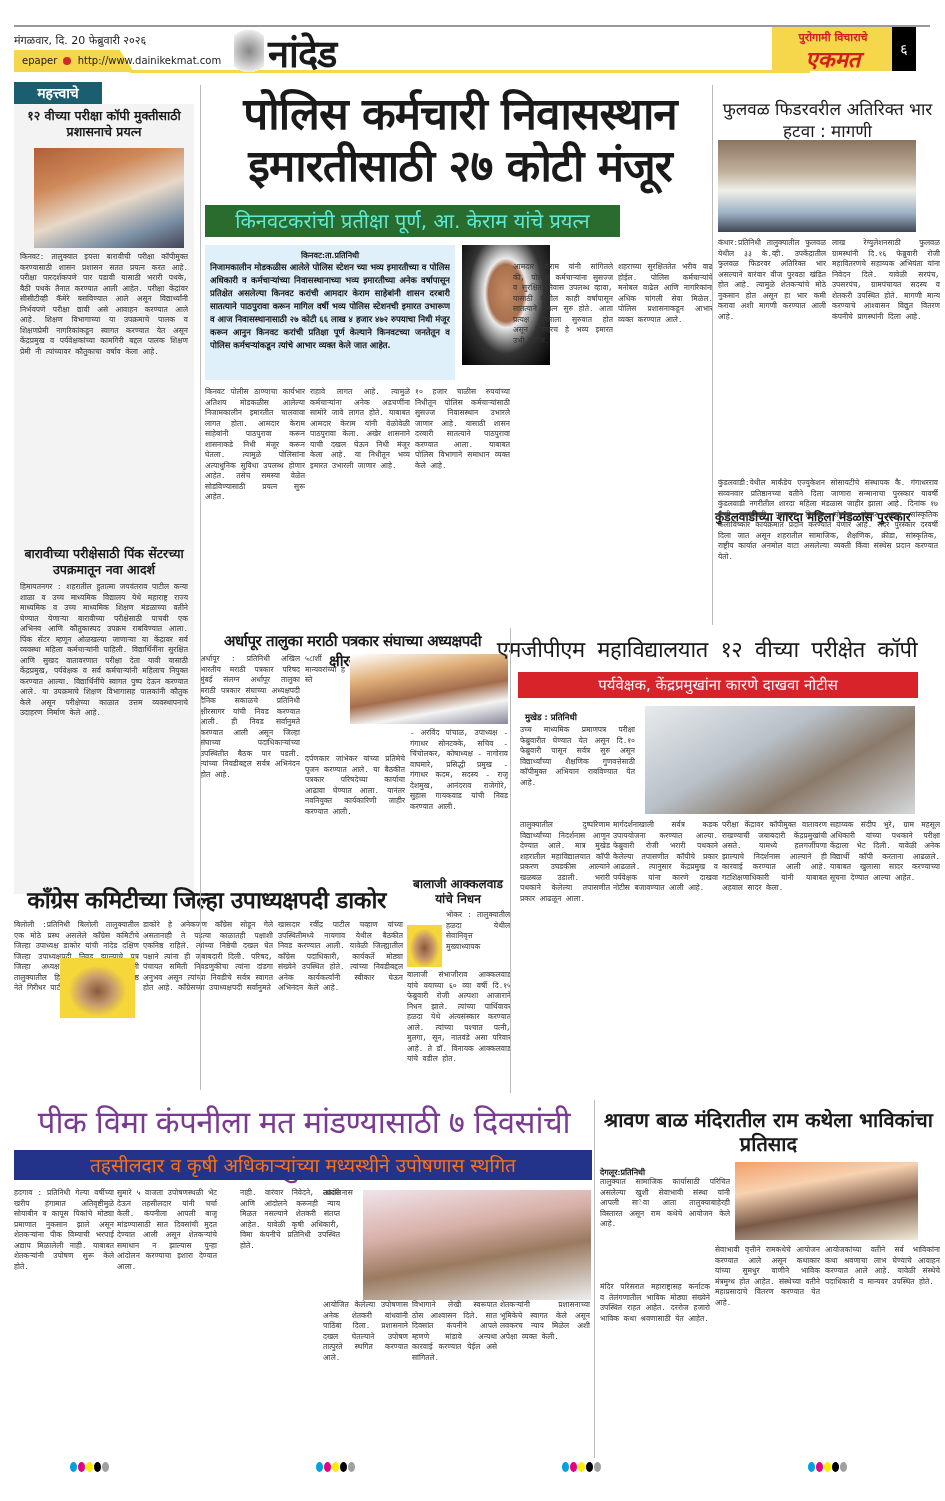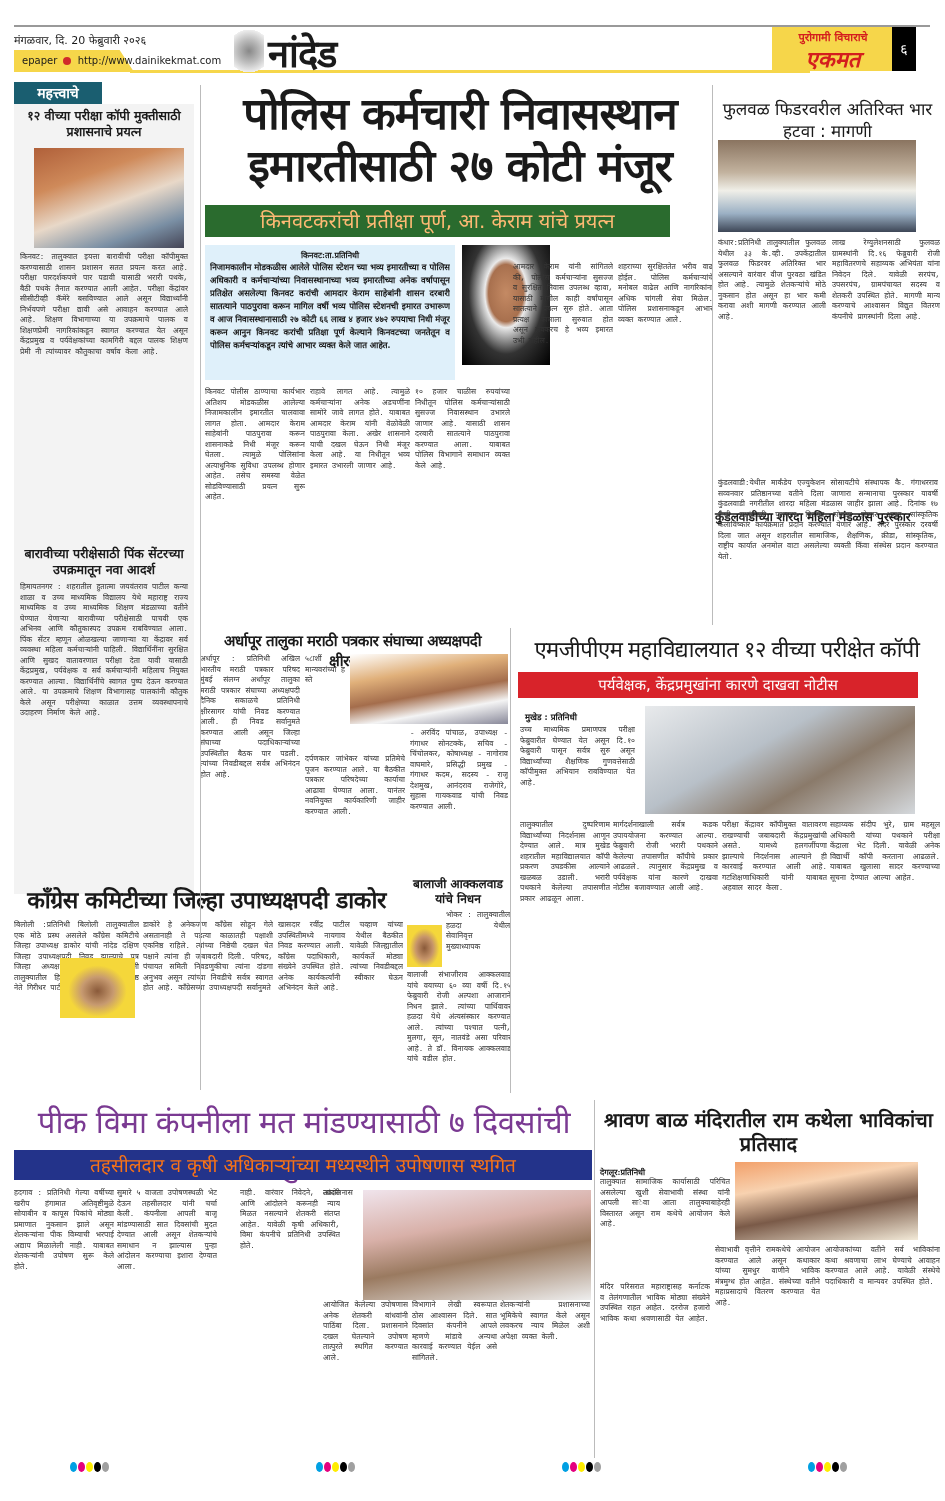--- a/index.html
+++ b/index.html
@@ -27,21 +27,21 @@
   .left-h1 { left: 20px; top: 108px; width: 168px; text-align: center; font-size: 12.5px; font-weight: bold; line-height: 16px; font-family: "DejaVu Sans", sans-serif; }
   .photo { background: linear-gradient(160deg, #b0603a 0%, #cf8a5a 30%, #e8d8c8 55%, #7a8fa4 80%, #445 100%); }
   .left-photo { left: 34px; top: 148px; width: 150px; height: 100px; }
   .col-text { font-size: 7.5px; line-height: 10.5px; text-align: justify; color: #333; overflow: hidden; font-family: Liberation Mono, monospace; }
   .left-text1 { left: 20px; top: 252px; width: 168px; height: 290px; }
   .left-h2 { left: 20px; top: 546px; width: 168px; text-align: center; font-size: 12.5px; font-weight: bold; line-height: 16px; font-family: "DejaVu Sans", sans-serif; }
   .left-text2 { left: 20px; top: 582px; width: 168px; height: 305px; }
 
   
   .lead-h { left: 205px; top: 88px; width: 510px; text-align: center; font-size: 44px; line-height: 52px; font-weight: bold; font-family: "DejaVu Sans", sans-serif; letter-spacing: -1px; }
-  .lead-sub { left: 205px; top: 205px; width: 465px; height: 32px; background: #2a6b2e; color: #fdba74; text-align: center; font-size: 20px; line-height: 32px; font-family: "DejaVu Sans", sans-serif; }
+  .lead-sub { left: 205px; top: 205px; width: 415px; height: 32px; background: #2a6b2e; color: #5eead4; text-align: center; font-size: 20px; line-height: 32px; font-family: "DejaVu Sans", sans-serif; }
   .lead-box { left: 205px; top: 245px; width: 250px; height: 135px; background: #dff0fa; }
   .lead-box-dl { left: 210px; top: 249px; width: 240px; text-align:center; font-size: 8px; font-weight: bold; }
   .lead-box-text { left: 210px; top: 261px; width: 240px; height: 118px; font-size: 8.4px; line-height: 13px; font-weight: bold; text-align: justify; overflow:hidden; }
   .lead-photo { left: 462px; top: 245px; width: 88px; height: 120px; background: radial-gradient(ellipse at 50% 40%, #c48a64 0, #a8704e 28%, #eaeaea 34%, #333 60%, #000 100%); }
   .lead-col-a { left: 205px; top: 387px; width: 100px; height: 228px; }
   .lead-col-b { left: 310px; top: 387px; width: 100px; height: 228px; }
   .lead-col-c { left: 415px; top: 387px; width: 95px; height: 228px; }
   .lead-col-d { left: 513px; top: 262px; width: 100px; height: 355px; }
   .lead-col-e { left: 618px; top: 262px; width: 95px; height: 355px; }
 
@@ -55,21 +55,21 @@
 
   
   .ard-h { left: 200px; top: 630px; width: 305px; text-align: center; font-size: 15px; font-weight: bold; font-family: "DejaVu Sans", sans-serif; letter-spacing: -0.5px; }
   .ard-col-a { left: 200px; top: 654px; width: 100px; height: 225px; }
   .ard-col-b { left: 305px; top: 654px; width: 40px; height: 100px; }
   .ard-photo { left: 350px; top: 654px; width: 158px; height: 70px; background: linear-gradient(170deg, #fff 0%, #e0b07a 30%, #a46d4c 55%, #f4f4f4 75%, #889 100%); }
   .ard-col-c { left: 305px; top: 754px; width: 100px; height: 125px; }
   .ard-col-d { left: 410px; top: 728px; width: 98px; height: 150px; }
 
   
-  .mgm-h { left: 512px; top: 633px; width: 430px; text-align: center; font-size: 22px; font-family: Liberation Sans, sans-serif; letter-spacing: -0.5px; }
+  .mgm-h { left: 492px; top: 633px; width: 430px; text-align: center; font-size: 22px; font-family: Liberation Mono, monospace; letter-spacing: -0.5px; }
   .mgm-sub { left: 518px; top: 672px; width: 400px; height: 26px; background: #d8232a; color: #fff; text-align: center; font-size: 15px; line-height: 26px; font-family: "DejaVu Sans", sans-serif; }
   .mgm-dl { left: 525px; top: 711px; width: 110px; font-size: 8.5px; font-weight: bold; }
   .mgm-text-a { left: 520px; top: 725px; width: 115px; height: 90px; }
   .mgm-photo { left: 645px; top: 706px; width: 270px; height: 108px; background: linear-gradient(150deg, #e8eaec 0%, #b8c0c8 40%, #8a7a6a 65%, #d4d8dc 100%); }
   .mgm-col-a { left: 520px; top: 820px; width: 90px; height: 275px; }
   .mgm-col-b { left: 613px; top: 820px; width: 105px; height: 275px; }
   .mgm-col-c { left: 722px; top: 820px; width: 105px; height: 275px; }
   .mgm-col-d { left: 830px; top: 820px; width: 110px; height: 275px; }
 
   

